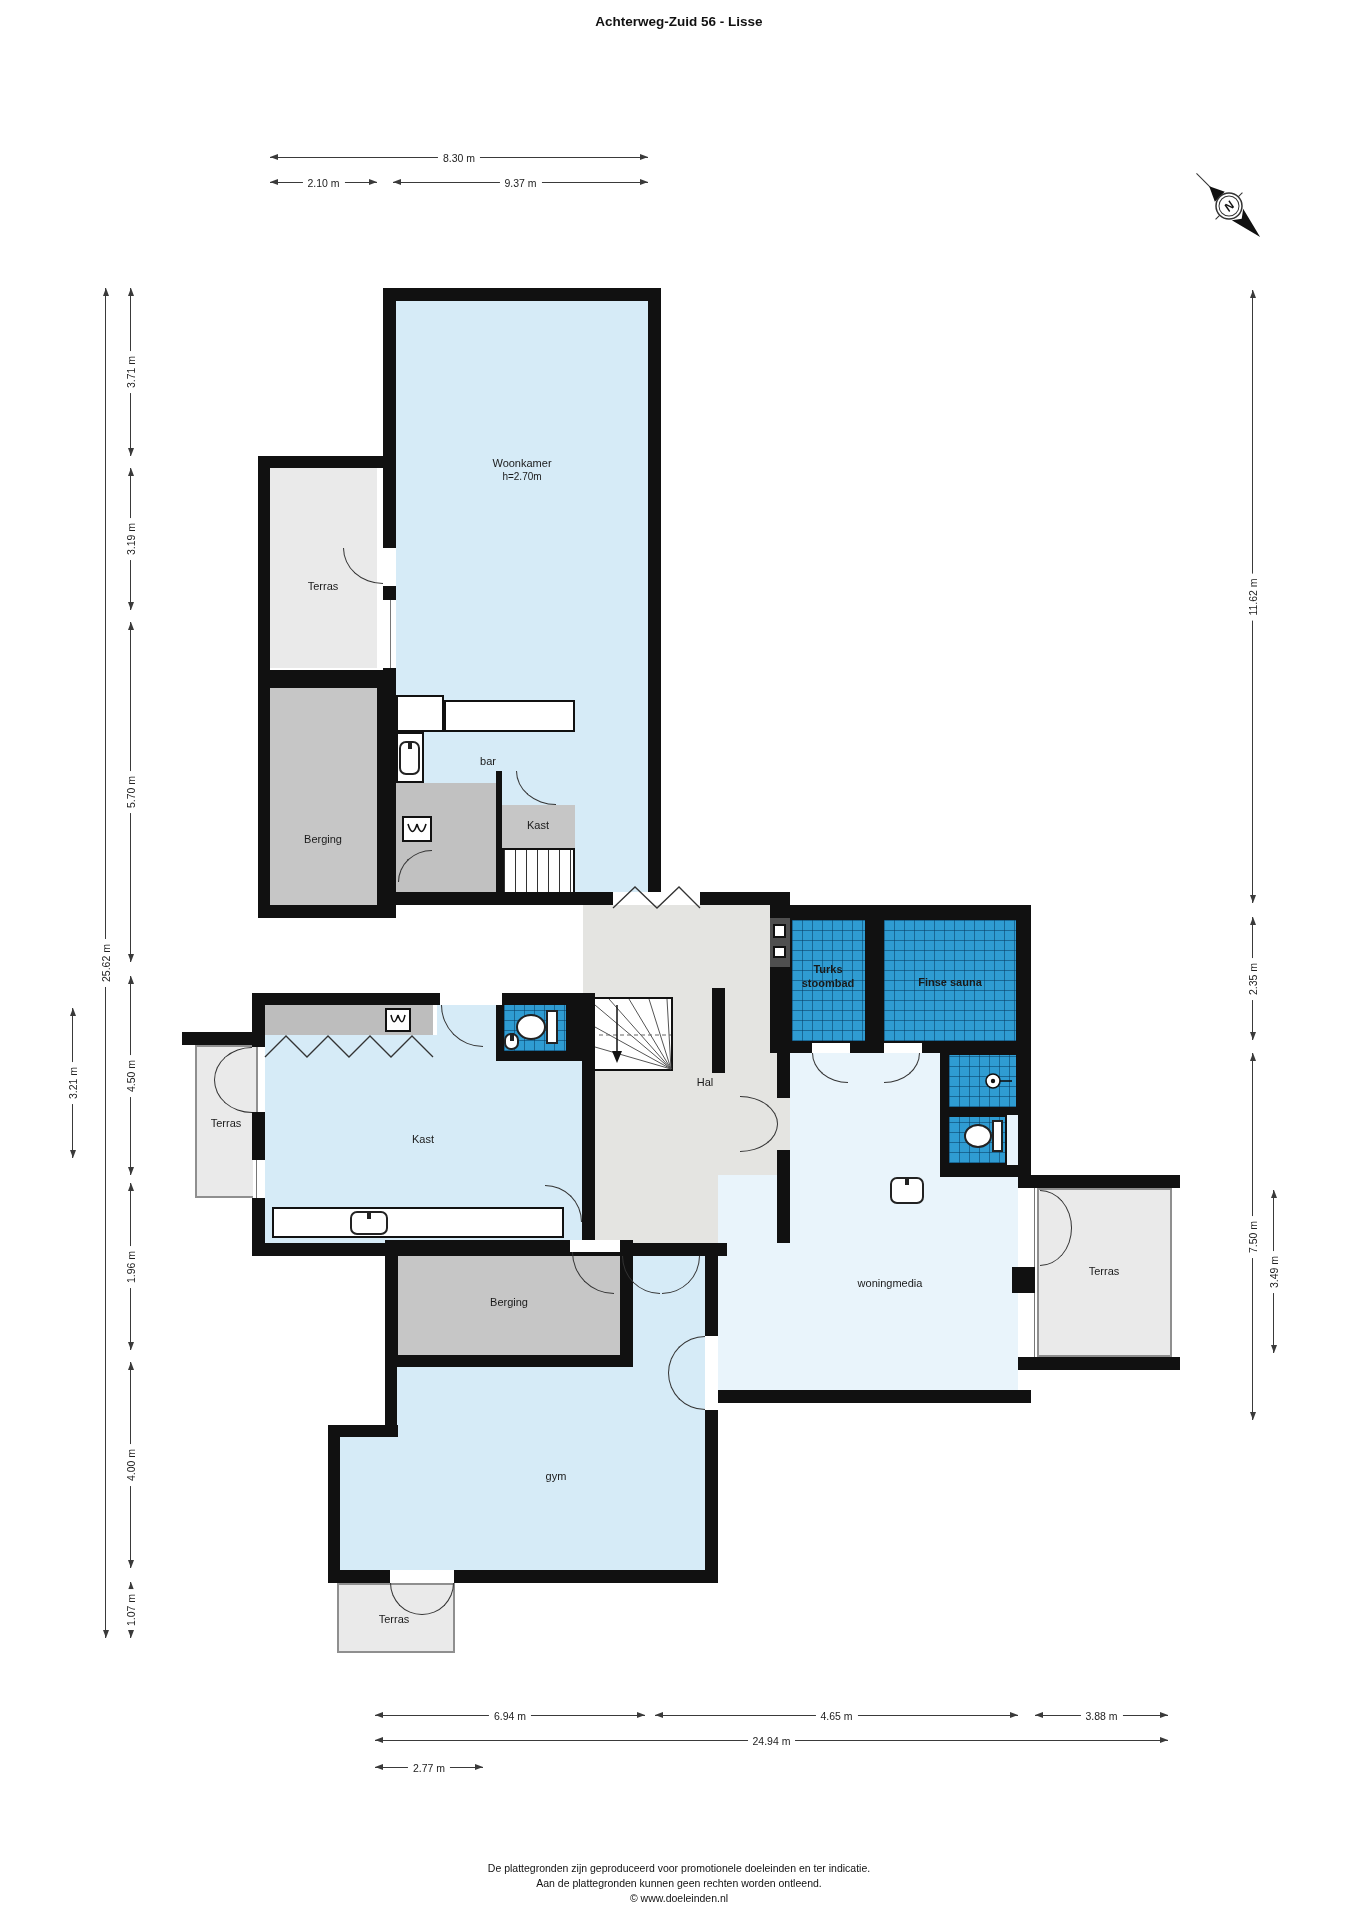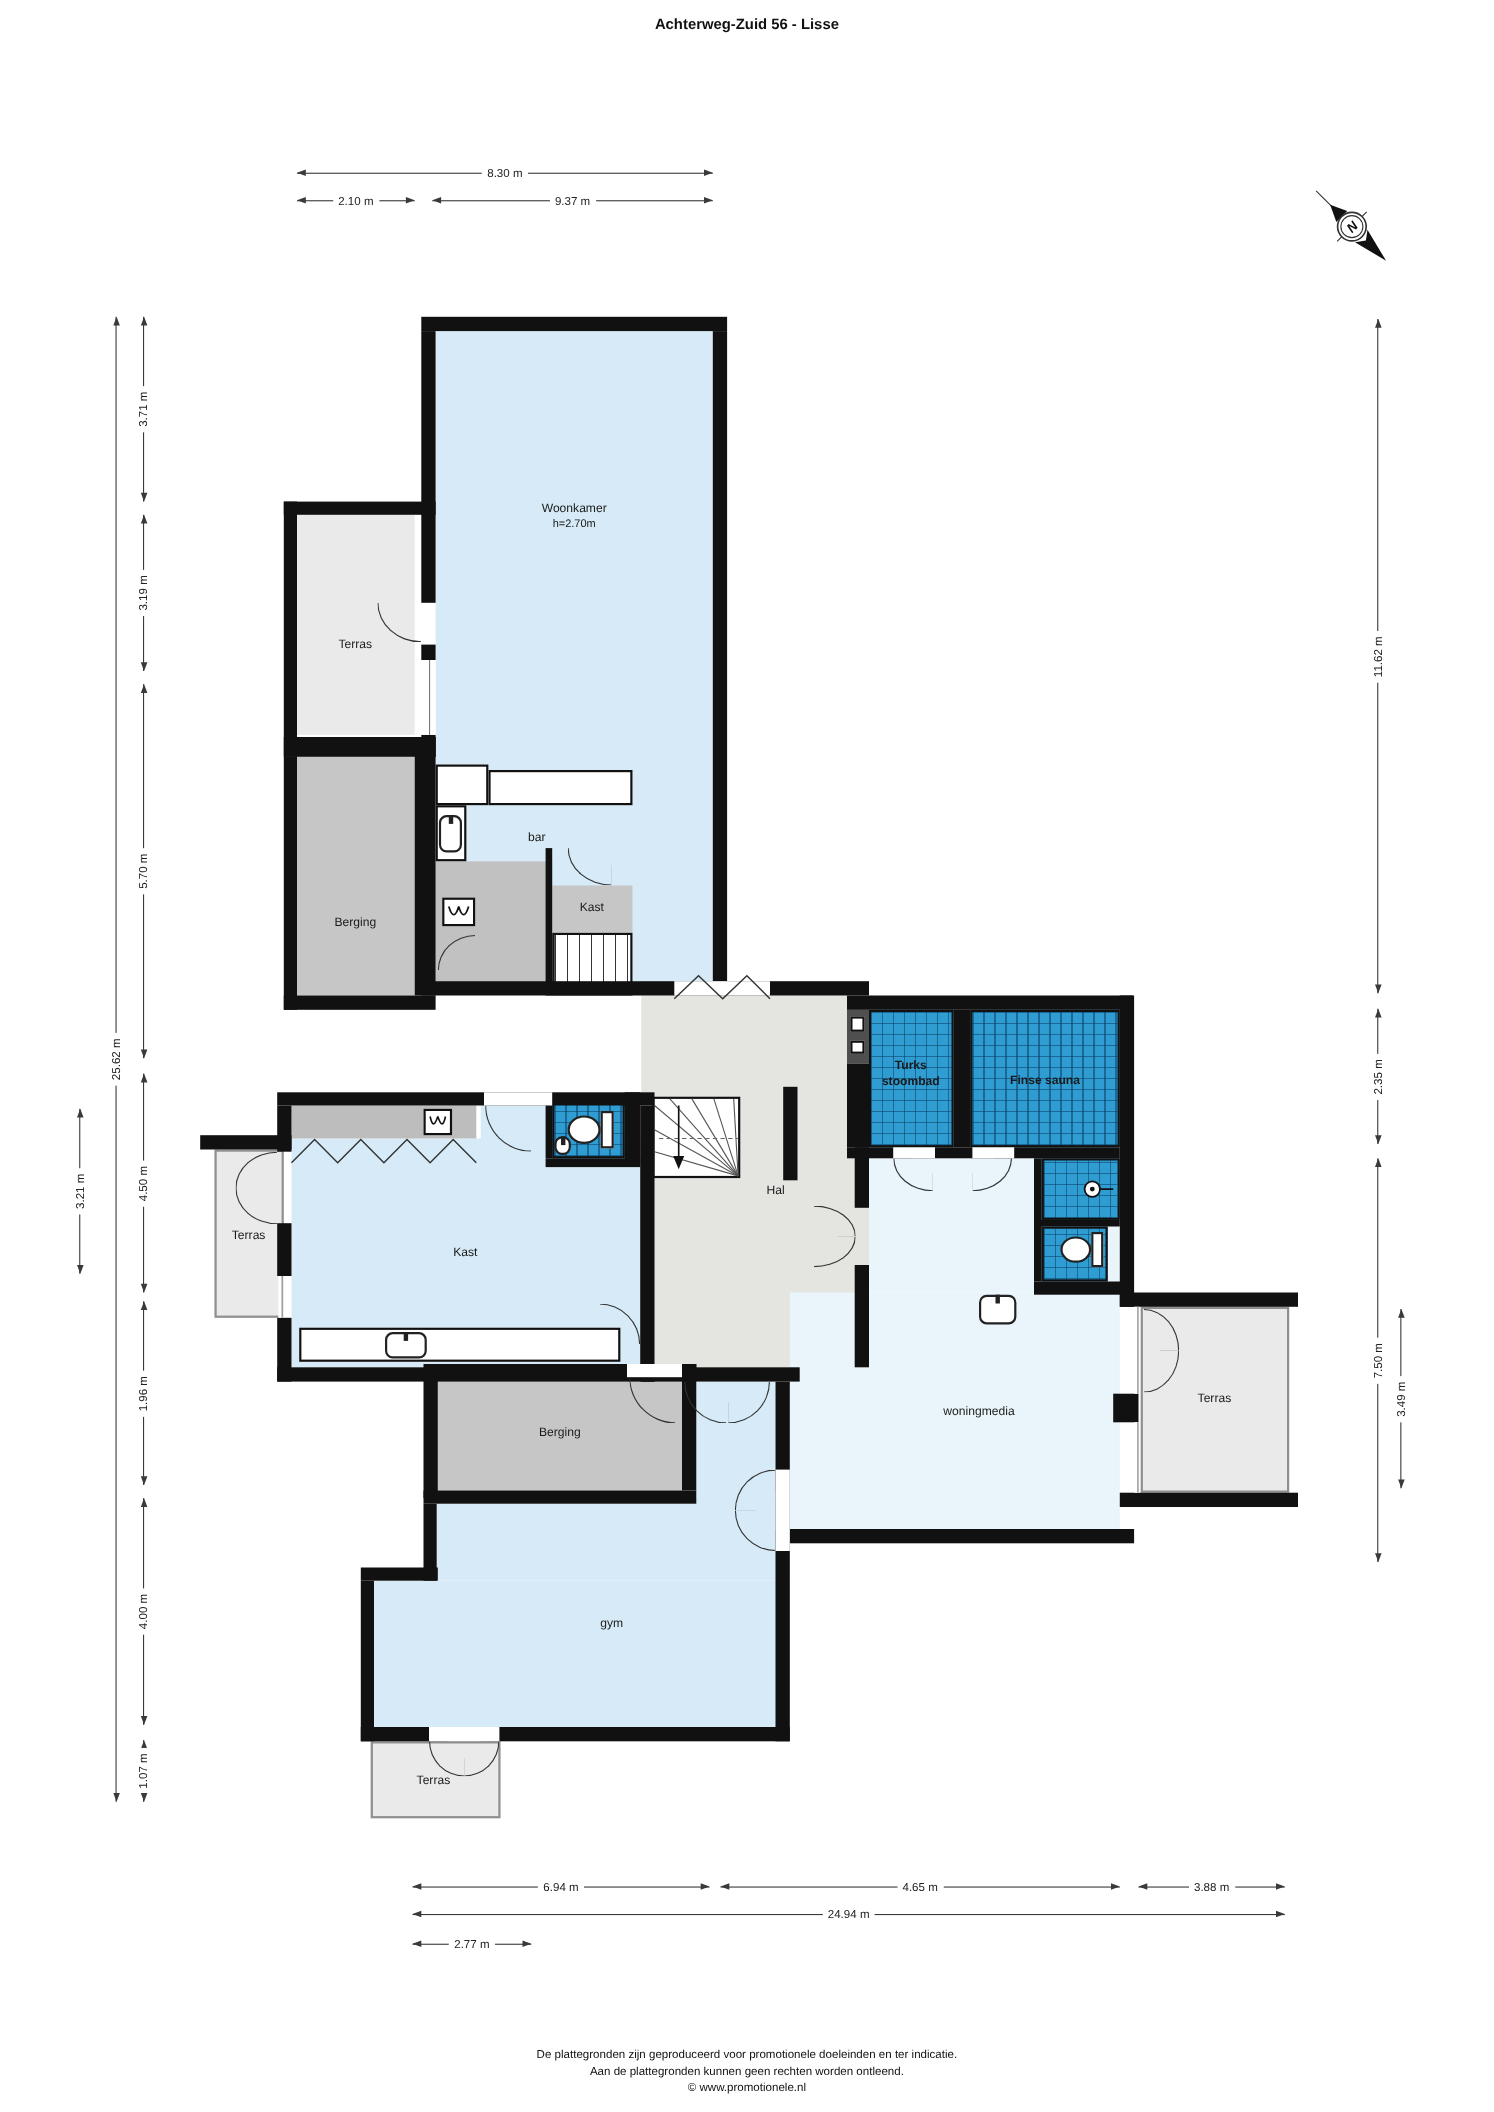--- a/index.html
+++ b/index.html
@@ -332,15 +332,15 @@
       <polygon points="0,-28 -7,-13 7,-13" fill="#111"></polygon>
       <circle cx="0" cy="0" r="13" fill="#fff" stroke="#333" stroke-width="1.5"></circle>
       <circle cx="0" cy="0" r="10" fill="none" stroke="#333" stroke-width="1"></circle>
       <text x="0" y="4.5" text-anchor="middle" font-size="12" font-weight="bold" font-style="italic" font-family="Liberation Sans, sans-serif" fill="#111">N</text>
       <polygon points="-8,12 0,18 8,12 0,44" fill="#111"></polygon>
     </g>
   </svg>
 
   <div class="foot" style="top:1862px">De plattegronden zijn geproduceerd voor promotionele doeleinden en ter indicatie.</div>
   <div class="foot" style="top:1877px">Aan de plattegronden kunnen geen rechten worden ontleend.</div>
-  <div class="foot" style="top:1892px">© www.promotionele.nl</div>
+  <div class="foot" style="top:1892px">© www.doeleinden.nl</div>
 
 </div>
 
 </body></html>

